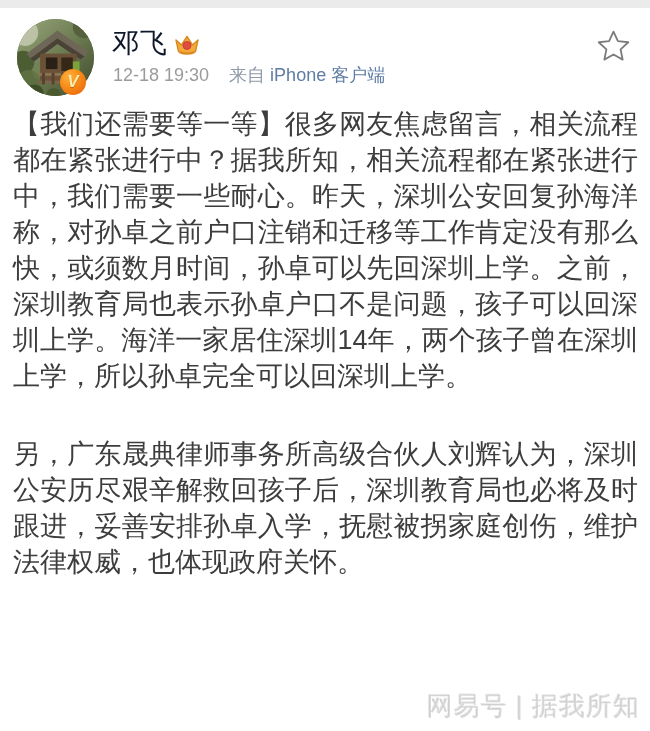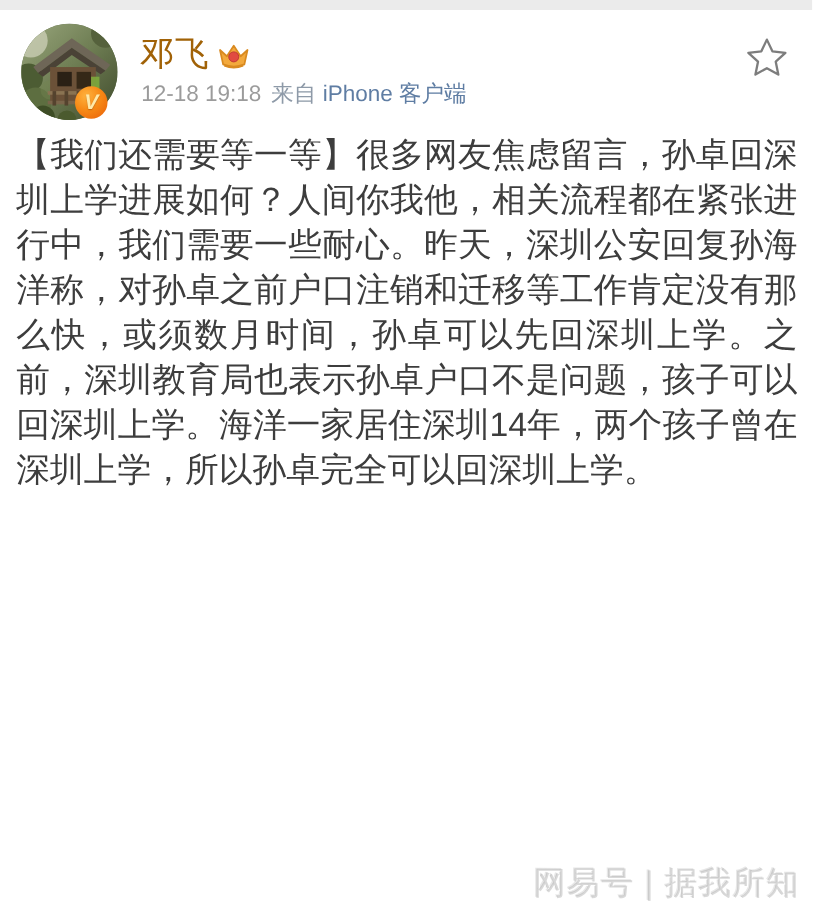--- a/index.html
+++ b/index.html
@@ -47,40 +47,40 @@
     line-height: 26px;
     text-align: center;
     text-shadow: 0 1px 1px rgba(140,60,0,.5);
   }
 
   .username {
     position: absolute;
     left: 112px; top: 27px;
     font-size: 27px;
     line-height: 32px;
-    color: #a16207;
+    color: #0f172a;
     cursor: pointer;
     letter-spacing: 1px;
   }
 
   .crown-icon {
     position: absolute;
     left: 174px; top: 33px;
     width: 26px; height: 24px;
   }
 
   .meta-row {
     position: absolute;
     left: 113px; top: 63px;
     font-size: 18px;
     line-height: 24px;
     white-space: nowrap;
   }
   .timestamp { color: #9b9b9b; }
-  .source-prefix { color: #8e9aa8; margin-left: 8px; }
+  .source-prefix { color: #8e9aa8; margin-left: 20px; }
   .source-link { color: #5f7da3; cursor: pointer; text-align: center; }
 
   .star-icon {
     position: absolute;
     left: 595px; top: 28px;
     width: 37px; height: 37px;
     cursor: pointer;
   }
 
   
@@ -153,27 +153,28 @@
 
   <div class="username">邓飞</div>
 
   <svg class="crown-icon" viewBox="0 0 26 24" xmlns="http://www.w3.org/2000/svg">
     <path d="M2 7 L7.5 12 L13 3.5 L18.5 12 L24 7 L21.5 18.5 Q13 22 4.5 18.5 Z" fill="#f3a93c" stroke="#d98a20" stroke-width="1.4" stroke-linejoin="round"></path>
     <circle cx="13" cy="12.5" r="4" fill="#e14b41" stroke="#c23a32" stroke-width="0.8"></circle>
     <path d="M5.5 19.5 Q13 22.6 20.5 19.5" fill="none" stroke="#d98a20" stroke-width="1.6"></path>
   </svg>
 
   <div class="meta-row">
-    <span class="timestamp">12-18 19:18</span><span class="source-prefix">来自</span>
+    <span class="timestamp">12-18 19:30</span><span class="source-prefix">来自</span>
     <span class="source-link">iPhone 客户端</span>
   </div>
 
   <svg class="star-icon" viewBox="0 0 36 36" xmlns="http://www.w3.org/2000/svg">
     <path d="M18 3.6 L22.3 12.7 L32.4 13.9 L24.9 20.8 L26.9 30.8 L18 25.8 L9.1 30.8 L11.1 20.8 L3.6 13.9 L13.7 12.7 Z" fill="none" stroke="#7d7d7d" stroke-width="1.8" stroke-linejoin="round"></path>
   </svg>
 
   <div class="post-body">
-    <p>【我们还需要等一等】很多网友焦虑留言，孙卓回深圳上学进展如何？人间你我他，相关流程都在紧张进行中，我们需要一些耐心。昨天，深圳公安回复孙海洋称，对孙卓之前户口注销和迁移等工作肯定没有那么快，或须数月时间，孙卓可以先回深圳上学。之前，深圳教育局也表示孙卓户口不是问题，孩子可以回深圳上学。海洋一家居住深圳14年，两个孩子曾在深圳上学，所以孙卓完全可以回深圳上学。</p>
+    <p>【我们还需要等一等】很多网友焦虑留言，相关流程都在紧张进行中？据我所知，相关流程都在紧张进行中，我们需要一些耐心。昨天，深圳公安回复孙海洋称，对孙卓之前户口注销和迁移等工作肯定没有那么快，或须数月时间，孙卓可以先回深圳上学。之前，深圳教育局也表示孙卓户口不是问题，孩子可以回深圳上学。海洋一家居住深圳14年，两个孩子曾在深圳上学，所以孙卓完全可以回深圳上学。</p>
+    <p>另，广东晟典律师事务所高级合伙人刘辉认为，深圳公安历尽艰辛解救回孩子后，深圳教育局也必将及时跟进，妥善安排孙卓入学，抚慰被拐家庭创伤，维护法律权威，也体现政府关怀。</p>
   </div>
 
   <div class="watermark">网易号 | 据我所知</div>
 
 </div>
 
 </body></html>

